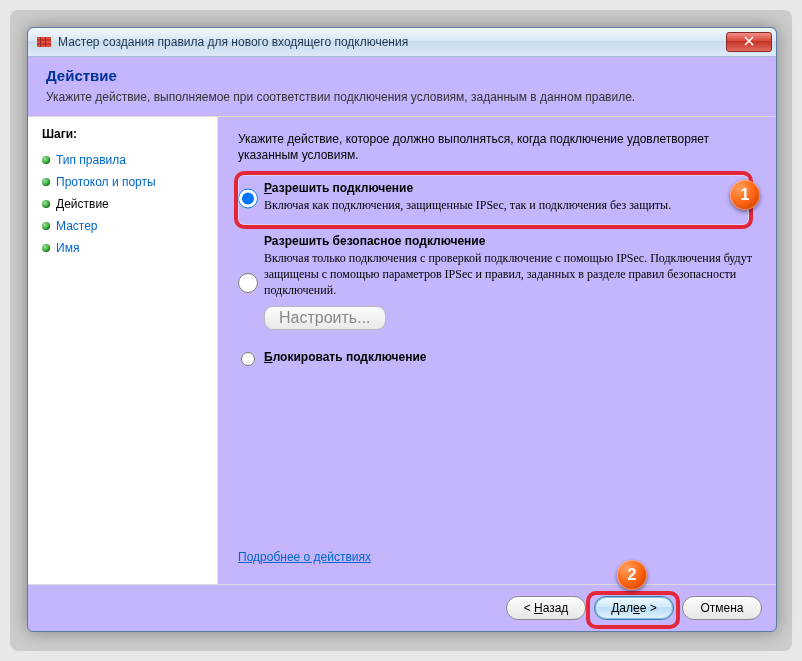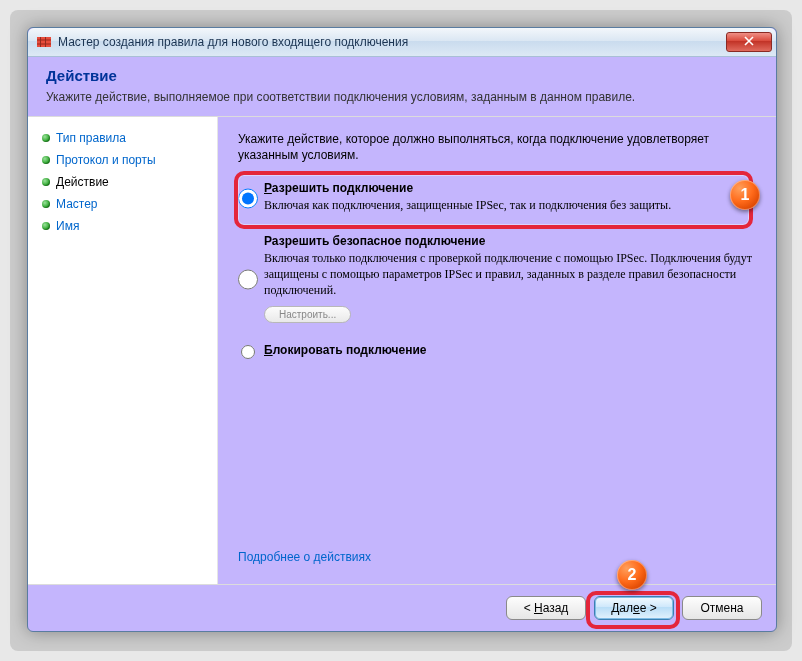--- a/index.html
+++ b/index.html
@@ -152,50 +152,51 @@
   .option .otitle .acc { text-decoration: underline; }
   .option .odesc {
     color: #000;
     line-height: 1.35;
     font-family: Liberation Serif, serif;
   }
   .config-btn {
     margin-top: 8px;
     padding: 2px 14px;
     font-family: inherit;
-    font-size: 10px;
+    font-size: 16px;
     color: #888;
     background: linear-gradient(#fcfcfc, #e9e9e9);
     border: 1px solid #b8b8b8;
     border-radius: 9px;
     cursor: default;
   }
   .learn-link {
     color: #0066cc;
+    text-decoration: underline;
     margin-top: auto;
     margin-bottom: 10px;
     cursor: pointer;
     display: inline-block;
   }
   .footer {
     height: 46px;
     border-top: 1px solid #dcdcdc;
     display: flex;
     align-items: center;
     justify-content: flex-end;
     gap: 8px;
     padding: 0 14px;
   }
   .footer button {
     min-width: 80px;
     height: 24px;
     font-family: inherit;
     font-size: 12px;
     border: 1px solid #8a8a8a;
-    border-radius: 6px;
+    border-radius: 12px;
     background: linear-gradient(#fdfdfd, #e6e6e6);
     cursor: pointer;
     padding: 0 10px;
   }
   .footer button.default {
     border-color: #3c7fb1;
     background: linear-gradient(#f4fbff, #cfe8fb 45%, #b8ddf7 46%, #e3f2fd);
     box-shadow: 0 0 0 1px #7fbce6 inset;
   }
   .footer button .acc { text-decoration: underline; }
@@ -266,20 +267,21 @@
     </div>
   </div>
 
   <div class="header">
     <h1>Действие</h1>
     <p>Укажите действие, выполняемое при соответствии подключения условиям, заданным в данном правиле.</p>
   </div>
 
   <div class="body">
     <div class="sidebar">
+      <div class="steps-title">Шаги:</div>
       <div class="step">
         <span class="bullet"></span>
         <span class="label">Тип правила</span>
       </div>
       <div class="step">
         <span class="bullet"></span>
         <span class="label">Протокол и порты</span>
       </div>
       <div class="step current">
         <span class="bullet"></span>

